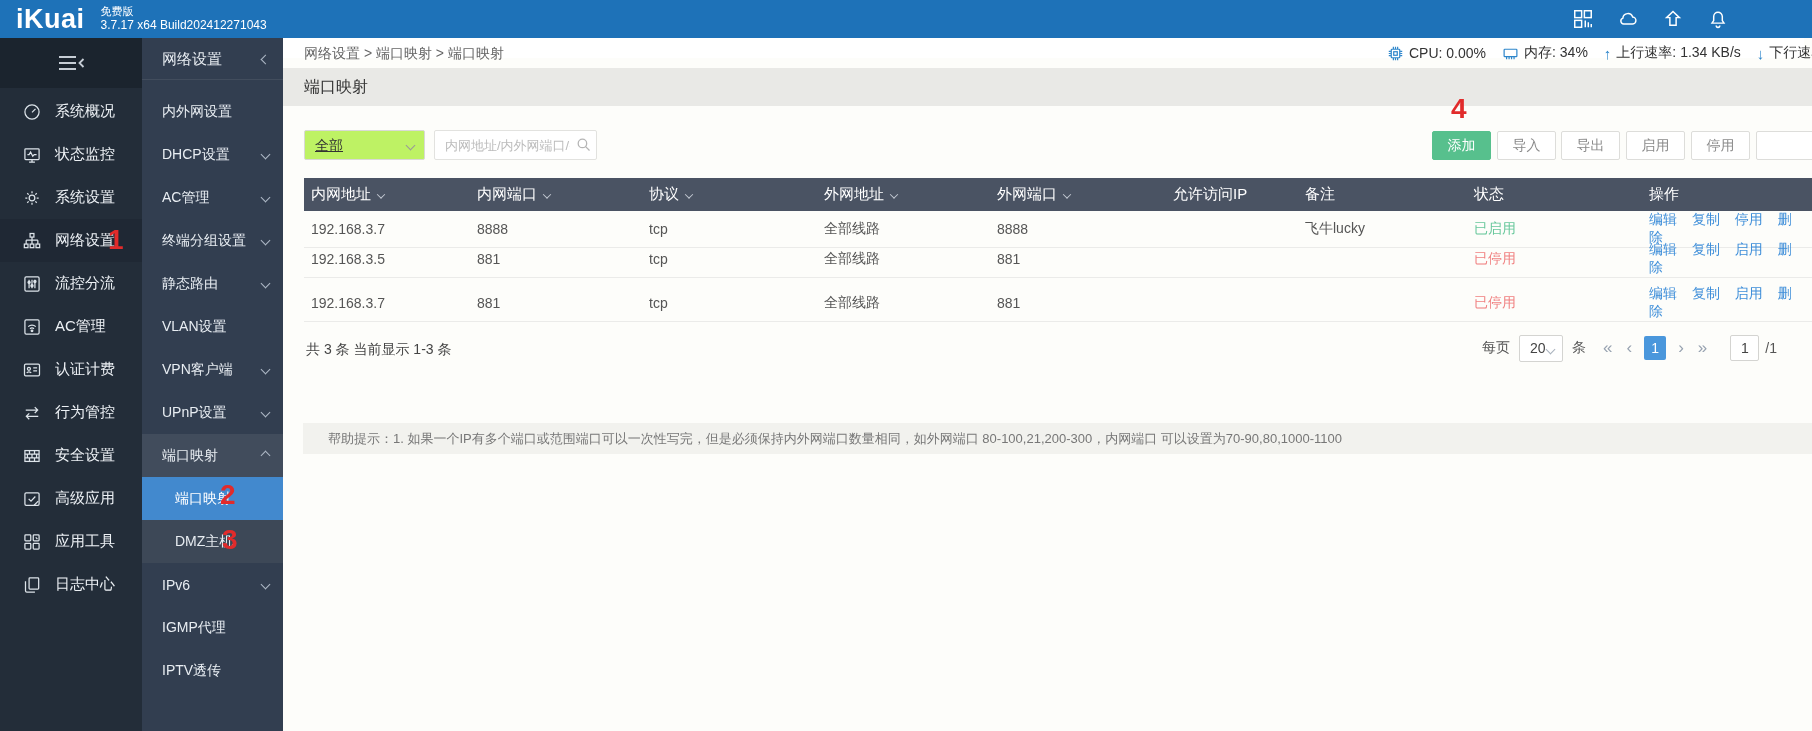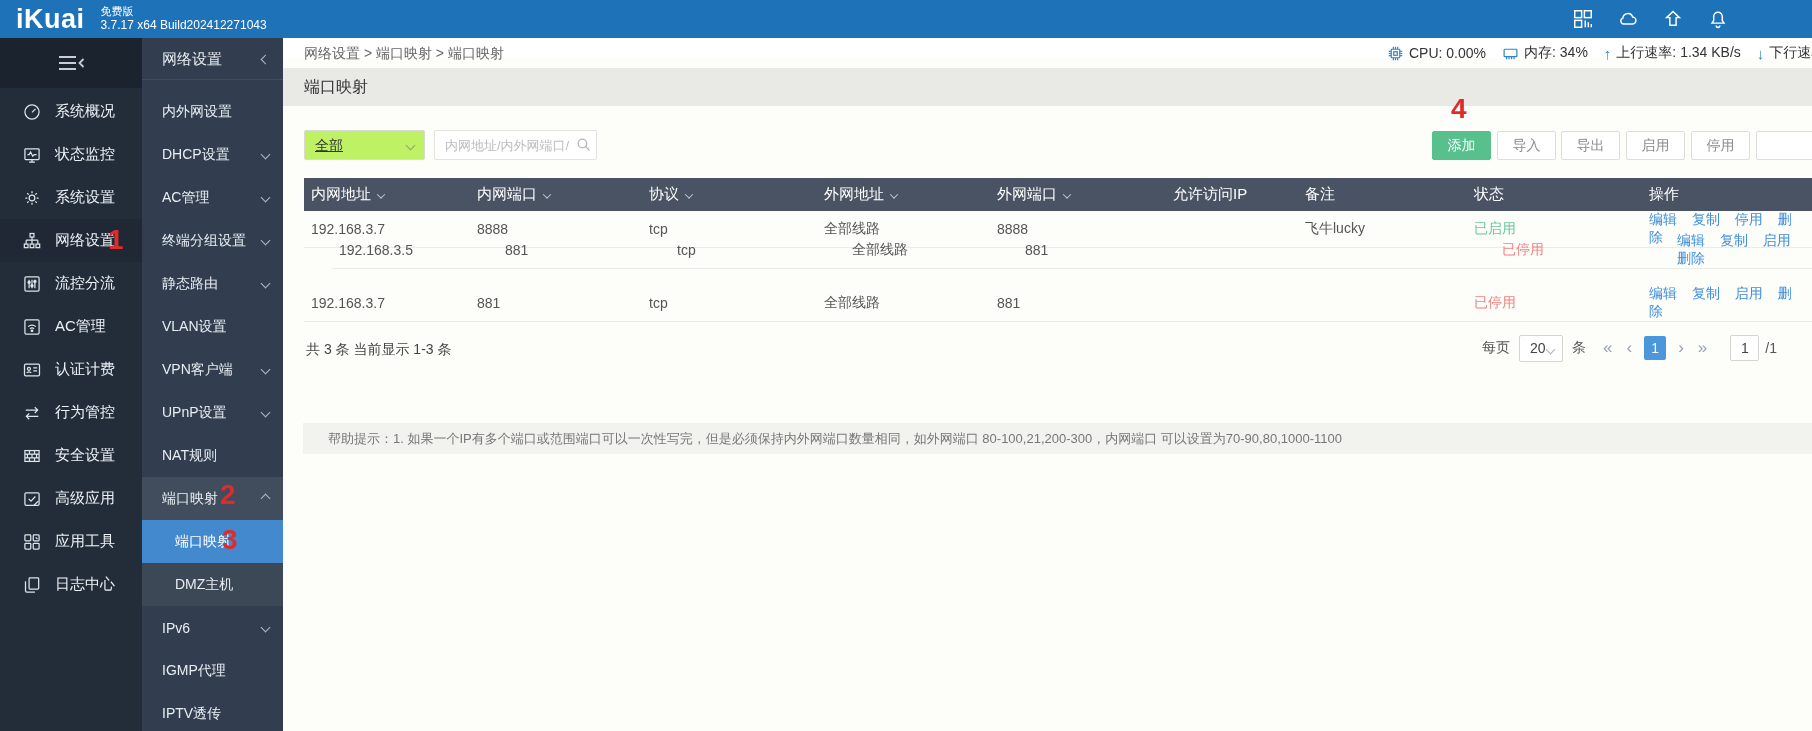--- a/index.html
+++ b/index.html
@@ -65,21 +65,21 @@
   .btn-import{left:1214px;}
   .btn-export{left:1278px;}
   .btn-enable{left:1343px;}
   .btn-disable{left:1408px;}
   .btn-partial{left:1473px;width:70px;}
 
   
   .thead{position:absolute;top:140px;left:21px;right:0;height:33px;background:#4a5363;color:#fff;display:flex;align-items:center;font-size:15px;}
   .trow{position:absolute;left:21px;right:0;height:37px;display:flex;align-items:center;font-size:14px;color:#555;border-bottom:1px solid #ebebe9;}
   .row-0{top:173px;}
-  .row-1{top:194px;margin-left:28px;}
+  .row-1{top:203px;}
   .row-2{top:247px;}
   .c0{width:173px;padding-left:7px;}
   .c1{width:172px;}
   .c2{width:175px;}
   .c3{width:173px;}
   .c4{width:176px;}
   .c5{width:132px;}
   .c6{width:169px;}
   .c7{width:175px;}
   .c8{flex:1;}
@@ -306,23 +306,20 @@
     <div class="sub-item">
         <span>VLAN设置</span>
       </div>
     <div class="sub-item">
         <span>VPN客户端</span>
         <span class="chev down"></span>
       </div>
     <div class="sub-item">
         <span>UPnP设置</span>
         <span class="chev down"></span>
-      </div>
-    <div class="sub-item">
-        <span>NAT规则</span>
       </div>
     <div class="sub-item expanded">
         <span>端口映射</span>
         <span class="chev up"></span>
       </div>
     <div class="sub-item child active">
         <span>端口映射</span>
       </div>
     <div class="sub-item child">
         <span>DMZ主机</span>

